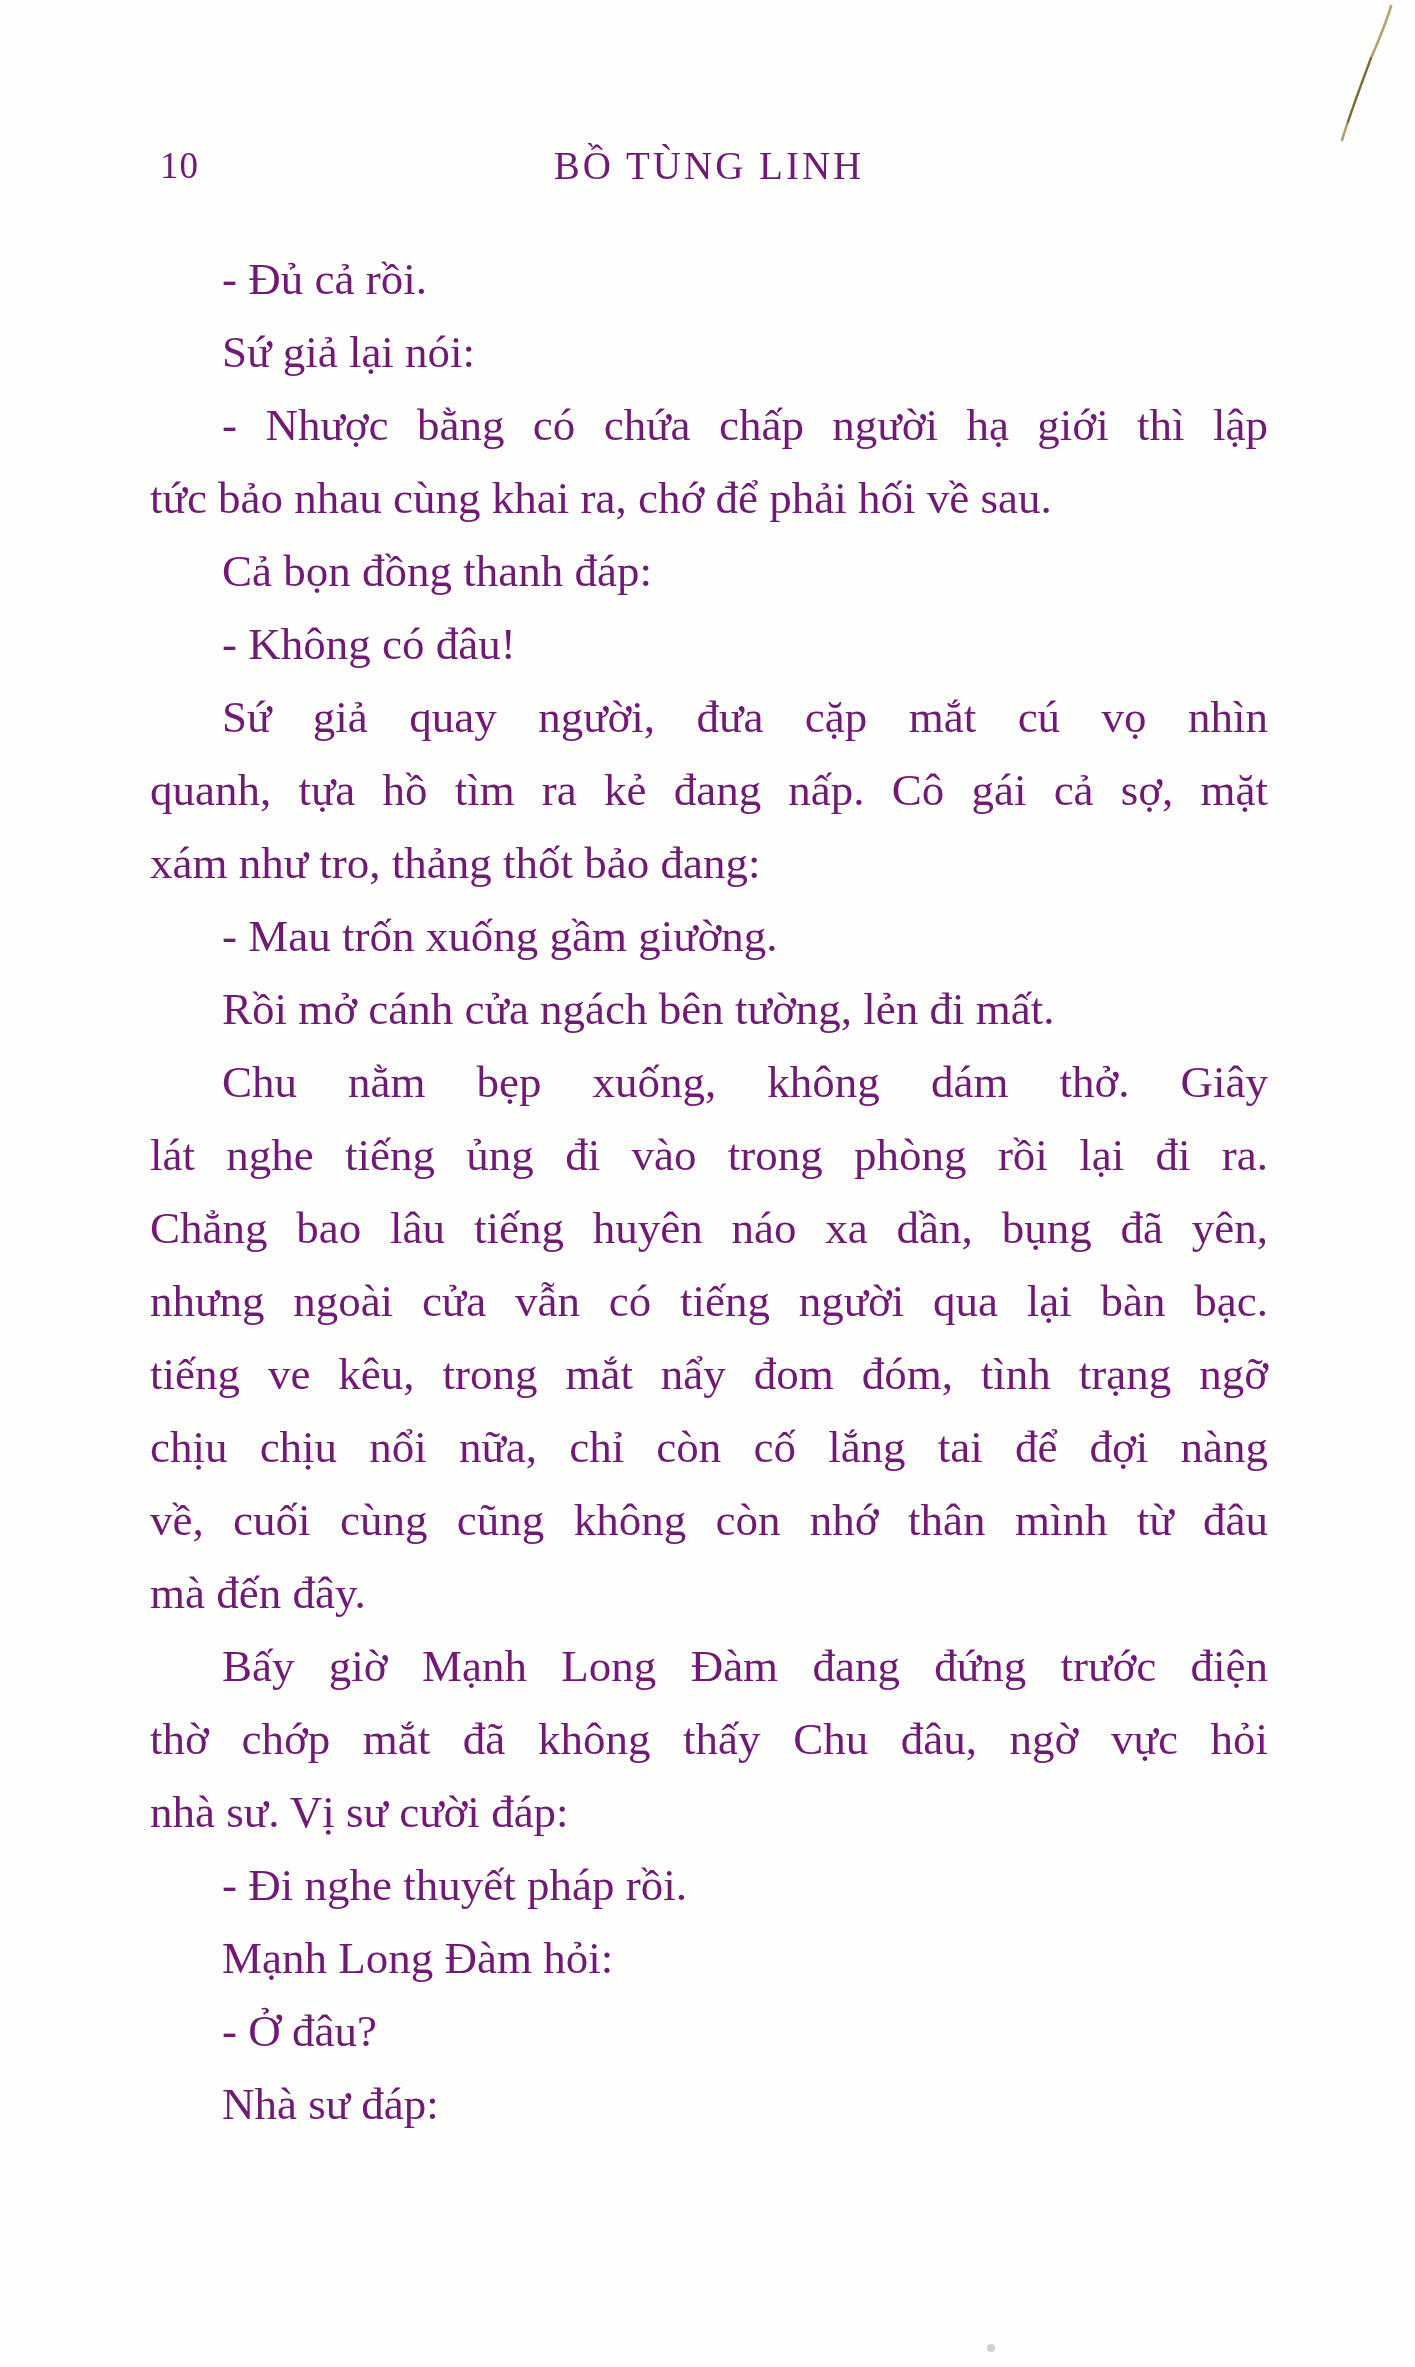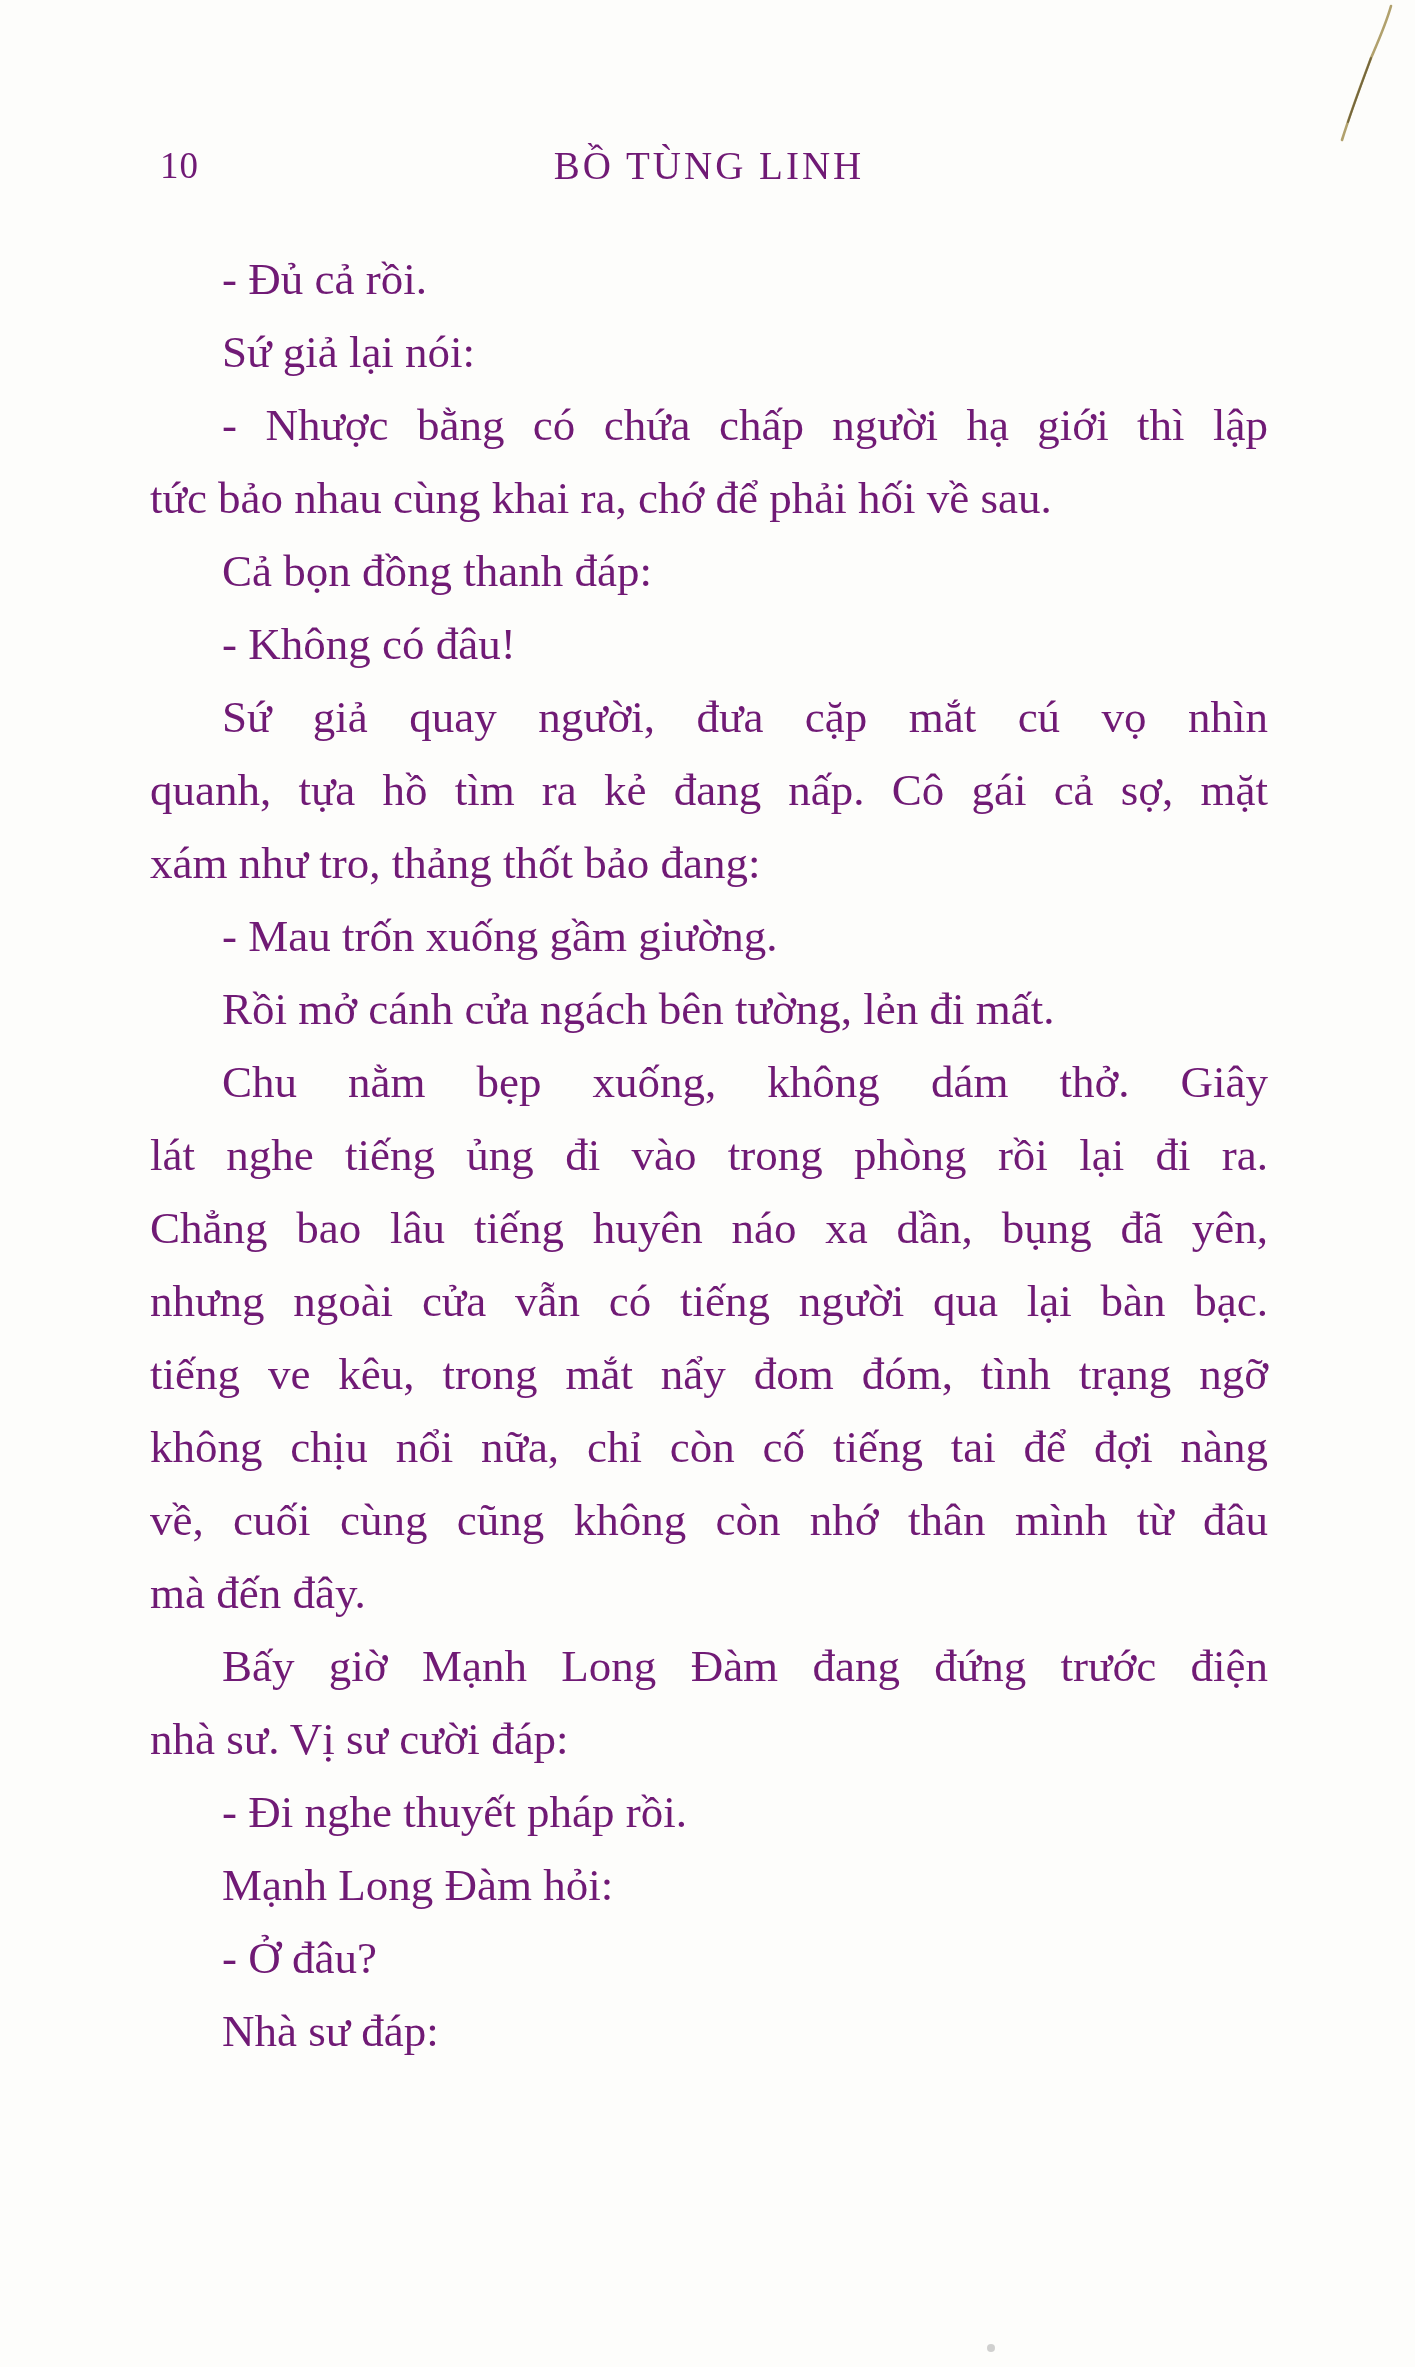--- a/index.html
+++ b/index.html
@@ -90,24 +90,25 @@
         <div class="line indent just">Sứ giả quay người, đưa cặp mắt cú vọ nhìn</div>
         <div class="line just">quanh, tựa hồ tìm ra kẻ đang nấp. Cô gái cả sợ, mặt</div>
         <div class="line">xám như tro, thảng thốt bảo đang:</div>
         <div class="line indent">- Mau trốn xuống gầm giường.</div>
         <div class="line indent">Rồi mở cánh cửa ngách bên tường, lẻn đi mất.</div>
         <div class="line indent just">Chu nằm bẹp xuống, không dám thở. Giây</div>
         <div class="line just">lát nghe tiếng ủng đi vào trong phòng rồi lại đi ra.</div>
         <div class="line just">Chẳng bao lâu tiếng huyên náo xa dần, bụng đã yên,</div>
         <div class="line just">nhưng ngoài cửa vẫn có tiếng người qua lại bàn bạc.</div>
         <div class="line just">tiếng ve kêu, trong mắt nẩy đom đóm, tình trạng ngỡ</div>
-        <div class="line just">không chịu nổi nữa, chỉ còn cố tiếng tai để đợi nàng</div>
+        <div class="line just">chịu chịu nổi nữa, chỉ còn cố lắng tai để đợi nàng</div>
         <div class="line just">về, cuối cùng cũng không còn nhớ thân mình từ đâu</div>
         <div class="line">mà đến đây.</div>
         <div class="line indent just">Bấy giờ Mạnh Long Đàm đang đứng trước điện</div>
+        <div class="line just">thờ chớp mắt đã không thấy Chu đâu, ngờ vực hỏi</div>
         <div class="line">nhà sư. Vị sư cười đáp:</div>
         <div class="line indent">- Đi nghe thuyết pháp rồi.</div>
         <div class="line indent">Mạnh Long Đàm hỏi:</div>
         <div class="line indent">- Ở đâu?</div>
         <div class="line indent">Nhà sư đáp:</div>
       </div>
 
   </div>
 
   <svg class="artifact-overlay" width="1415" height="2367" viewBox="0 0 1415 2367">

